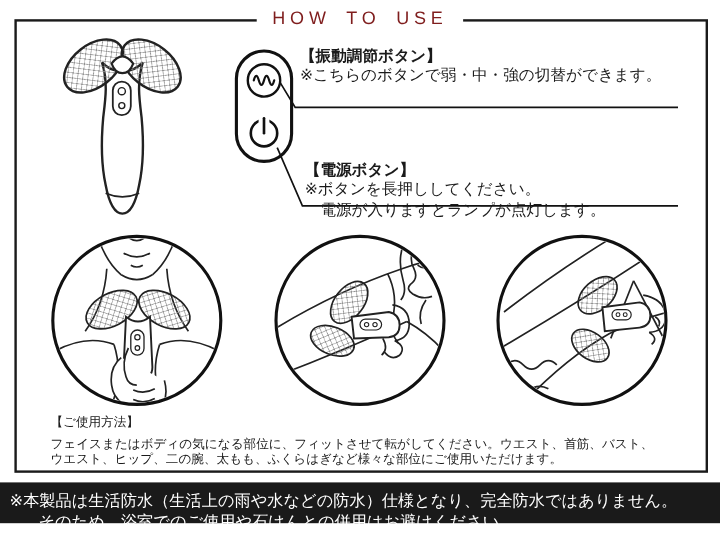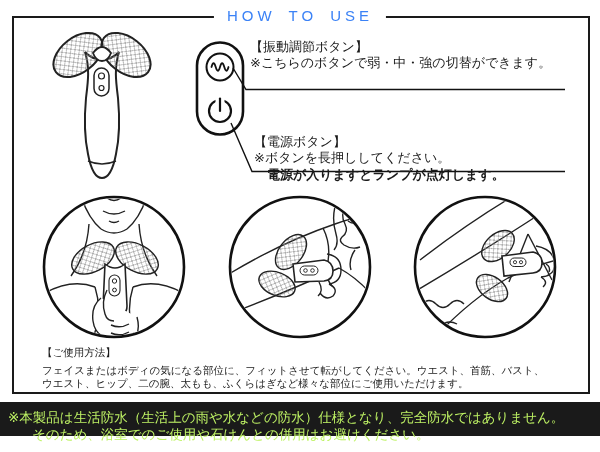--- a/index.html
+++ b/index.html
@@ -8,31 +8,31 @@
     font-family:"Liberation Sans","DejaVu Sans",sans-serif;
     color:#1a1a1a;overflow:hidden;
   }
   .frame{
     position:absolute;left:12px;top:16px;width:574px;height:374px;
     border:2px solid #1a1a1a;background:#fff;
   }
   .title{
     position:absolute;top:7px;left:50%;transform:translateX(-50%);
     background:#fff;padding:0 13px;font-size:15px;font-weight:400;
-    letter-spacing:4px;word-spacing:5px;color:#3b82f6;white-space:nowrap;z-index:5;
+    letter-spacing:4px;word-spacing:5px;color:#7f1d1d;white-space:nowrap;z-index:5;
   }
   svg{position:absolute;}
   .anno{position:absolute;font-size:13px;line-height:16.3px;white-space:nowrap;z-index:3;}
-  .anno .head{font-weight:normal;}
-  .anno .indent{padding-left:13px;font-weight:bold;}
+  .anno .head{font-weight:bold;}
+  .anno .indent{padding-left:13px;}
   .usage{position:absolute;left:42px;top:346px;font-size:10.5px;line-height:12.8px;white-space:nowrap;z-index:3;}
   .usage .head{margin-bottom:5px;}
   .footer{
     position:absolute;left:0;top:402px;width:600px;height:34px;
-    background:#1a1a1a;color:#bef264;font-size:13.5px;line-height:17px;
+    background:#1a1a1a;color:#ffffff;font-size:13.5px;line-height:17px;
     box-sizing:border-box;padding:7px 0 0 8px;white-space:nowrap;z-index:4;
   }
   .footer .indent{padding-left:24px;}
   .overlay{left:0;top:0;z-index:2;pointer-events:none;}
 </style>
 </head>
 <body>
 
 <div class="frame"></div>
 

